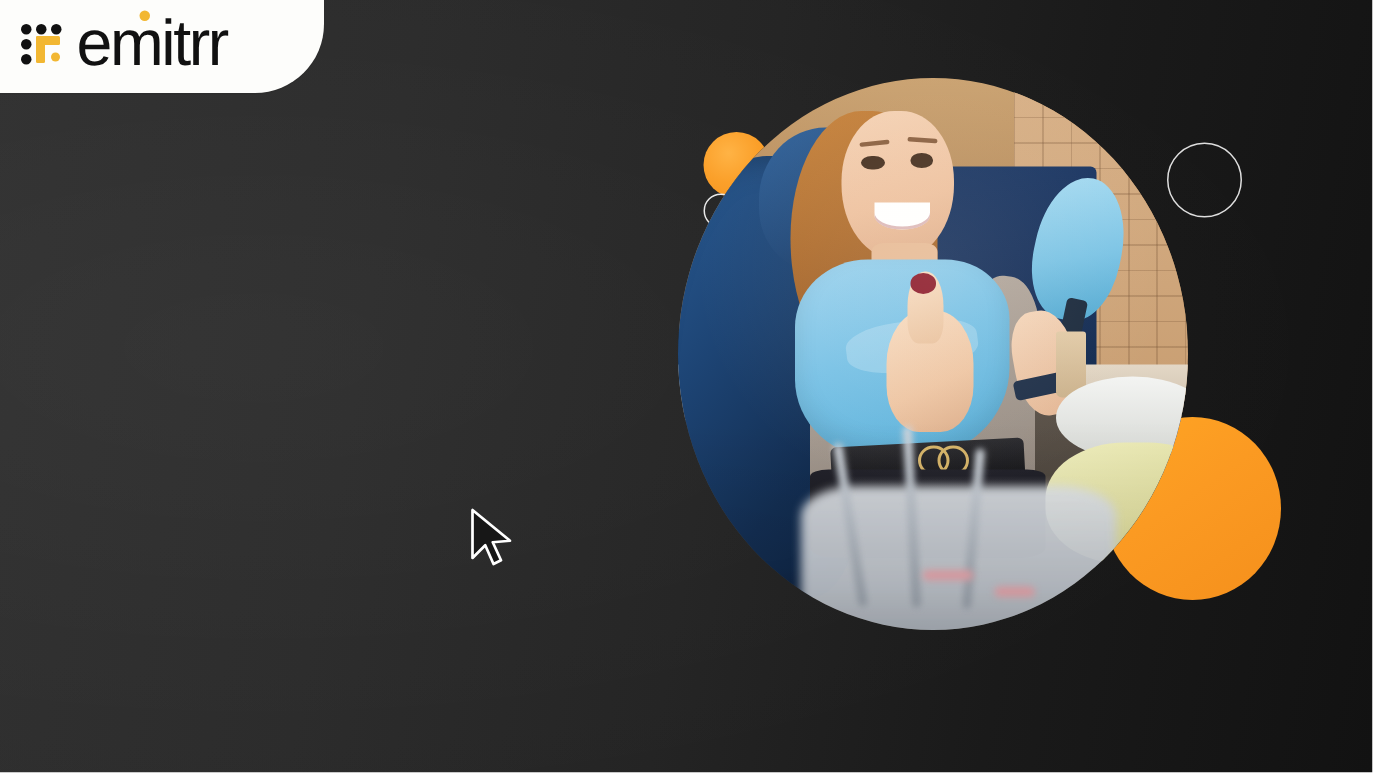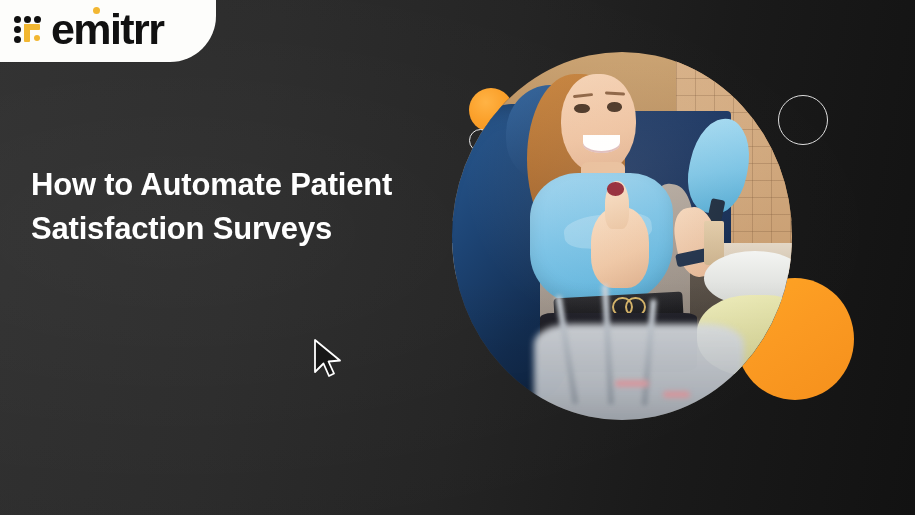--- a/index.html
+++ b/index.html
@@ -83,21 +83,21 @@
     background: #f2b732;
   }
   .logo-mark i.y-dot {
     left: 20px; top: 20px;
     width: 6px; height: 6px;
     border-radius: 50%;
     background: #f2b732;
   }
   .logo-word {
     font-size: 43px;
-    font-weight: 700;
+    font-weight: 400;
     letter-spacing: -1.6px;
     color: #111111;
     line-height: 1;
     position: relative;
     top: 1px;
   }
   .logo-word .tittle {
     position: absolute;
     width: 7px; height: 7px;
     border-radius: 50%;
@@ -407,24 +407,20 @@
         <i class="d r2c1"></i>
         <i class="d r3c1"></i>
         <i class="y-arm"></i>
         <i class="y-vert"></i>
         <i class="y-dot"></i>
       </span>
       <span class="logo-word">emitrr<span class="tittle"></span></span>
     </div>
   </div>
 
-  <div class="headline">
-    <span class="line">How to Automate Patient</span>
-    <span class="line">Satisfaction Surveys</span>
-  </div>
 
   <div class="shape blob-orange-lg"></div>
   <div class="shape ring-lg-right"></div>
   <div class="shape dot-orange-sm"></div>
   <div class="shape ring-sm-left"></div>
 
   <div class="photo">
     <div class="scene">
       <div class="wall-wood"></div>
       <div class="wall-tile"></div>

